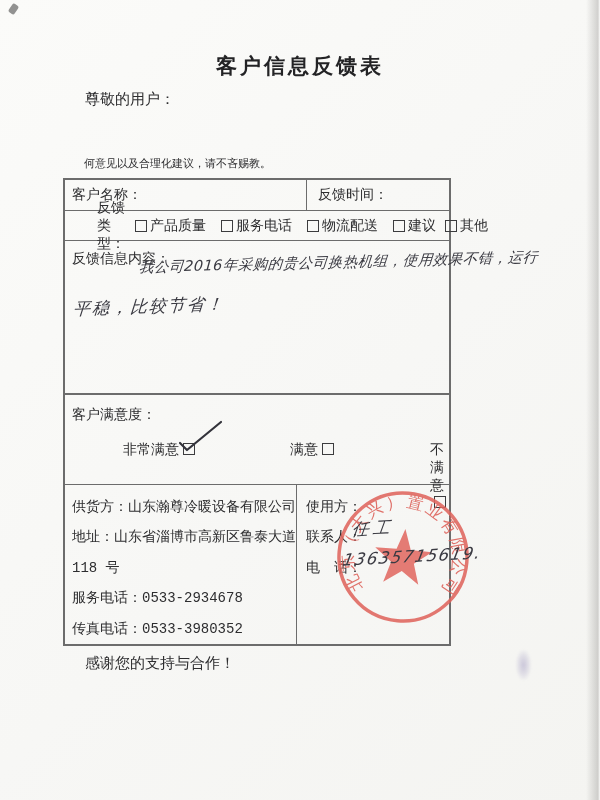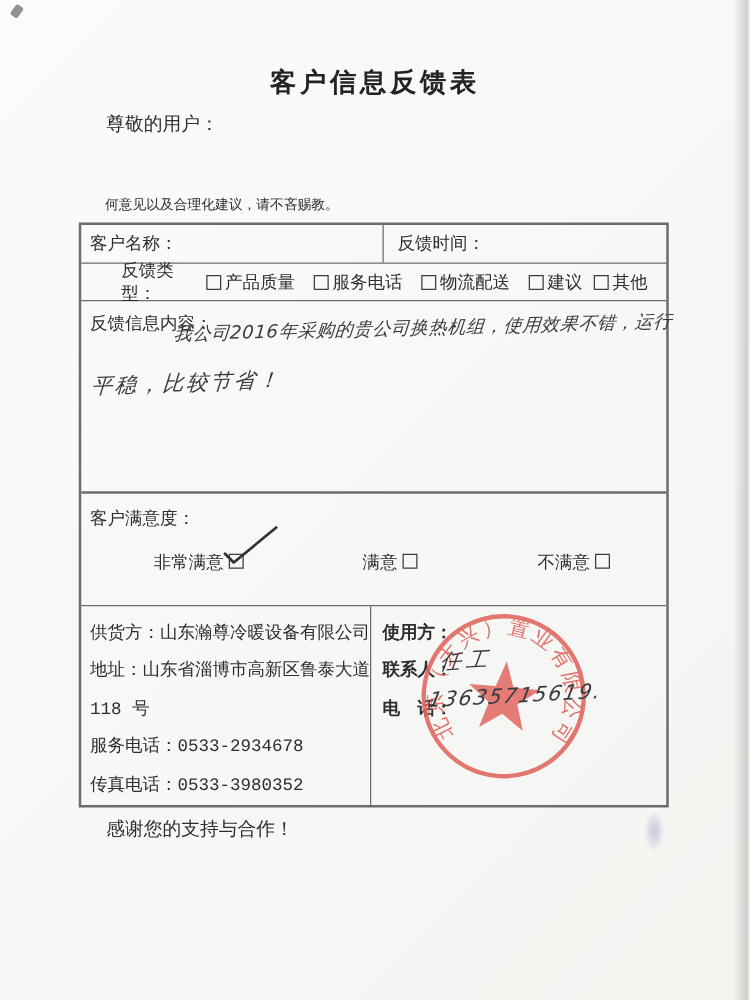--- a/index.html
+++ b/index.html
@@ -22,21 +22,21 @@
     position:absolute;top:52px;left:0;width:100%;text-align:center;
     font-family:"Liberation Sans","DejaVu Sans",sans-serif;
     font-weight:700;font-size:21px;letter-spacing:3px;color:#232325;
   }
   .salutation{position:absolute;left:85px;top:90px;font-size:15px;}
   .intro1{position:absolute;left:115px;top:127px;font-size:15px;white-space:nowrap;}
   .intro2{position:absolute;left:84px;top:156px;font-size:11px;white-space:nowrap;}
   .closing{position:absolute;left:85px;top:654px;font-size:15px;}
 
   .ftable{
-    position:absolute;left:63px;top:178px;width:472px;height:468px;
+    position:absolute;left:63px;top:178px;width:388px;height:468px;
     border:2px solid #6c6c6c;box-sizing:border-box;
     display:flex;flex-direction:column;font-size:14px;justify-content:center;
   }
   .trow{box-sizing:border-box;position:relative;}
   .r1{height:32px;display:flex;border-bottom:1px solid #6c6c6c;}
   .r1 .cell-l{width:242px;border-right:1px solid #6c6c6c;display:flex;align-items:center;padding-left:7px;box-sizing:border-box;}
   .r1 .cell-r{flex:1;display:flex;align-items:center;padding-left:11px;}
   .r2{height:30px;display:flex;align-items:center;padding-left:7px;border-bottom:1px solid #6c6c6c;}
   .r2 .tlabel{margin-right:10px;margin-left:25px;}
   .opt{display:flex;align-items:center;white-space:nowrap;}
@@ -49,21 +49,21 @@
   .r4{height:92px;border-bottom:1px solid #6c6c6c;}
   .r4 .tlabel{position:absolute;left:7px;top:11px;}
   .sat-opt{position:absolute;top:46px;}
   .sat-opt .cb{margin-left:4px;vertical-align:-1px;}
   .sat-1{left:58px;} .sat-2{left:225px;} .sat-3{left:365px;}
   .check-svg{position:absolute;left:110px;top:24px;}
   .r5{flex:1;display:flex;}
   .r5 .cell-l{width:232px;border-right:1px solid #6c6c6c;box-sizing:border-box;padding:7px 0 0 7px;}
   .r5 .cell-l div{line-height:30.5px;white-space:nowrap;font-family:Liberation Mono, monospace;}
   .r5 .cell-r{flex:1;position:relative;padding:7px 0 0 9px;box-sizing:border-box;}
-  .r5 .cell-r .pline{line-height:30.5px;position:relative;z-index:1;font-weight:bold;}
+  .r5 .cell-r .pline{line-height:30.5px;position:relative;z-index:1;}
 
   .hw{
     font-family:"DejaVu Sans",sans-serif;font-style:italic;color:#3a3a42;
     white-space:nowrap;
   }
   .hw-line1{position:absolute;left:74px;top:12px;font-size:14.5px;transform:rotate(-1.5deg) skewX(-6deg);letter-spacing:.5px;}
   .hw-line2{position:absolute;left:8px;top:54px;font-size:17px;transform:rotate(-2deg) skewX(-6deg);letter-spacing:2px;}
   .hw-contact{position:absolute;left:55px;top:32px;font-size:17px;z-index:3;transform:rotate(-3deg) skewX(-10deg);letter-spacing:4px;}
   .hw-phone{position:absolute;left:46px;top:62px;font-size:16.5px;z-index:3;transform:rotate(-3deg) skewX(-14deg);letter-spacing:1.5px;}
 

